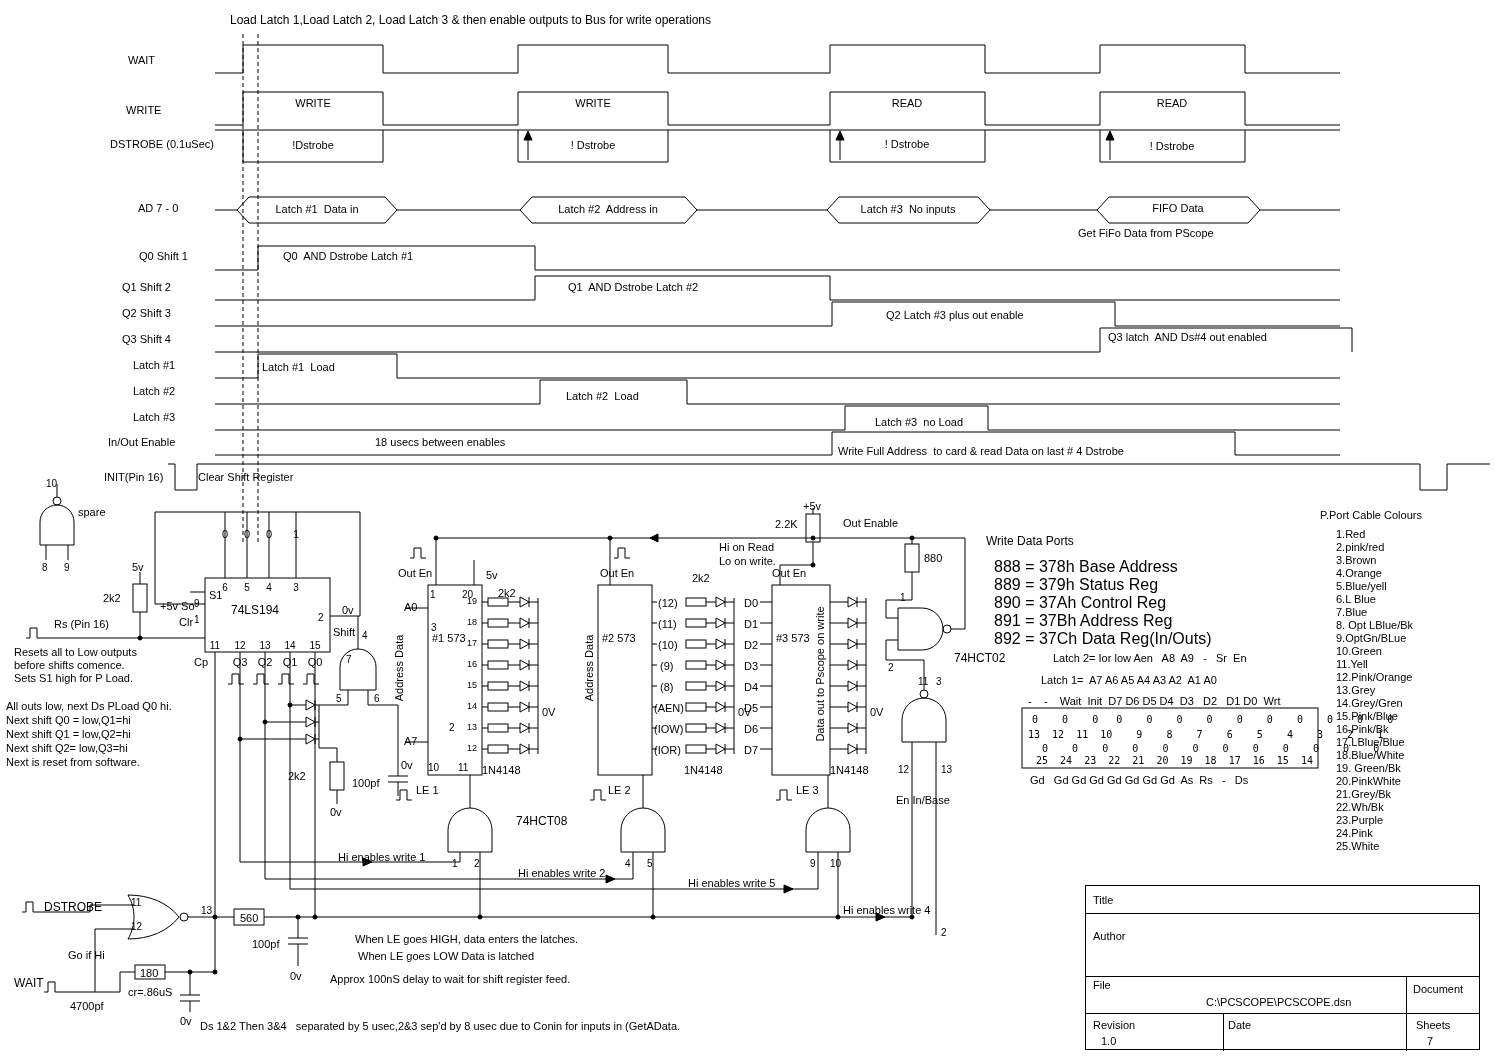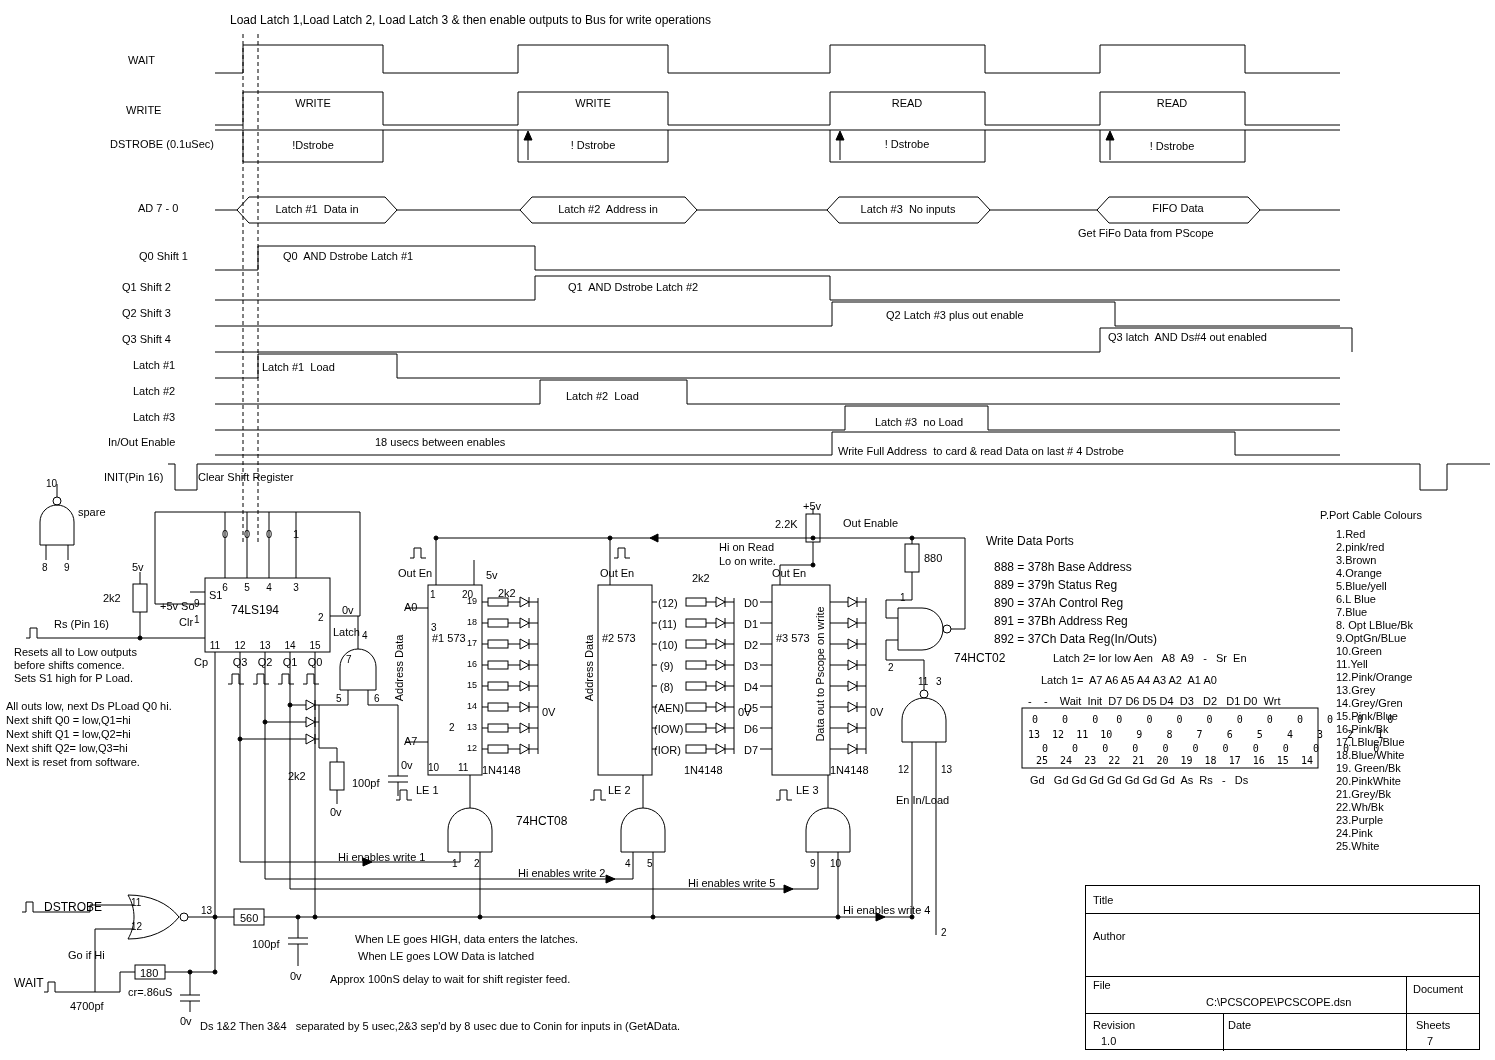--- a/index.html
+++ b/index.html
@@ -5,21 +5,21 @@
   * { margin:0; padding:0; box-sizing:border-box; }
   body { background:#fff; font-family:"Liberation Sans", sans-serif; color:#000; }
   #screen { position:relative; width:1495px; height:1060px; background:#fff; overflow:hidden; }
   #art { position:absolute; left:0; top:0; }
   .L { position:absolute; font-size:11px; line-height:1.1; white-space:pre; color:#000; }
   .C { transform:translateX(-50%); }
   .V { transform:translate(-50%,-50%) rotate(-90deg); }
   .f9 { font-size:9px; } .f10 { font-size:10px; } .f12 { font-size:12px; }
   .M { font-family:"DejaVu Sans Mono", monospace; }
   .list div { white-space:pre; }
-  .lh13 div { line-height:13px; } .lh14 div { line-height:14px; } .lh18 div { line-height:18px; font-size:12px; }
+  .lh13 div { line-height:13px; } .lh14 div { line-height:14px; } .lh18 div { line-height:18px; font-size:16px; }
   #titleblock { position:absolute; left:1085px; top:885px; width:395px; height:165px; border:1px solid #000; }
   .tb-h { position:absolute; left:0; width:100%; border-top:1px solid #000; }
   .tb-v { position:absolute; border-left:1px solid #000; }
 </style>
 </head>
 <body>
 
 <div id="screen">
 
 <svg id="art" width="1495" height="1060" viewBox="0 0 1495 1060">
@@ -438,21 +438,21 @@
 <span class="L C f10" style="left:269px;top:582px">4</span>
 <span class="L C f10" style="left:296px;top:582px">3</span>
 <span class="L" style="left:209px;top:589px">S1</span>
 <span class="L f10" style="left:194px;top:598px">9</span>
 <span class="L" style="left:160px;top:600px">+5v So</span>
 <span class="L f12" style="left:231px;top:604px">74LS194</span>
 <span class="L" style="left:179px;top:616px">Clr</span>
 <span class="L f10" style="left:194px;top:614px">1</span>
 <span class="L f10" style="left:318px;top:612px">2</span>
 <span class="L" style="left:342px;top:604px">0v</span>
-<span class="L" style="left:333px;top:626px">Latch</span>
+<span class="L" style="left:333px;top:626px">Shift</span>
 <span class="L f10" style="left:362px;top:630px">4</span>
 <span class="L f10" style="left:336px;top:693px">5</span>
 <span class="L f10" style="left:374px;top:693px">6</span>
 <span class="L f10" style="left:346px;top:654px">7</span>
 <span class="L C f10" style="left:215px;top:640px">11</span>
 <span class="L C f10" style="left:240px;top:640px">12</span>
 <span class="L C f10" style="left:265px;top:640px">13</span>
 <span class="L C f10" style="left:290px;top:640px">14</span>
 <span class="L C f10" style="left:315px;top:640px">15</span>
 <span class="L" style="left:194px;top:656px">Cp</span>
@@ -527,21 +527,21 @@
 <span class="L" style="left:775px;top:518px">2.2K</span>
 <span class="L" style="left:843px;top:517px">Out Enable</span>
 <span class="L" style="left:924px;top:552px">880</span>
 <span class="L f10" style="left:900px;top:592px">1</span>
 <span class="L f12" style="left:954px;top:652px">74HCT02</span>
 <span class="L f10" style="left:888px;top:662px">2</span>
 <span class="L f10" style="left:918px;top:676px">11</span>
 <span class="L f10" style="left:936px;top:676px">3</span>
 <span class="L f10" style="left:898px;top:764px">12</span>
 <span class="L f10" style="left:941px;top:764px">13</span>
-<span class="L" style="left:896px;top:794px">En In/Load</span>
+<span class="L" style="left:896px;top:794px">En In/Base</span>
 <span class="L f10" style="left:941px;top:927px">2</span>
 
 <span class="L f12" style="left:516px;top:815px">74HCT08</span>
 <span class="L f10" style="left:452px;top:858px">1</span>
 <span class="L f10" style="left:474px;top:858px">2</span>
 <span class="L f10" style="left:625px;top:858px">4</span>
 <span class="L f10" style="left:647px;top:858px">5</span>
 <span class="L f10" style="left:810px;top:858px">9</span>
 <span class="L f10" style="left:830px;top:858px">10</span>
 <span class="L" style="left:338px;top:851px">Hi enables write 1</span>

